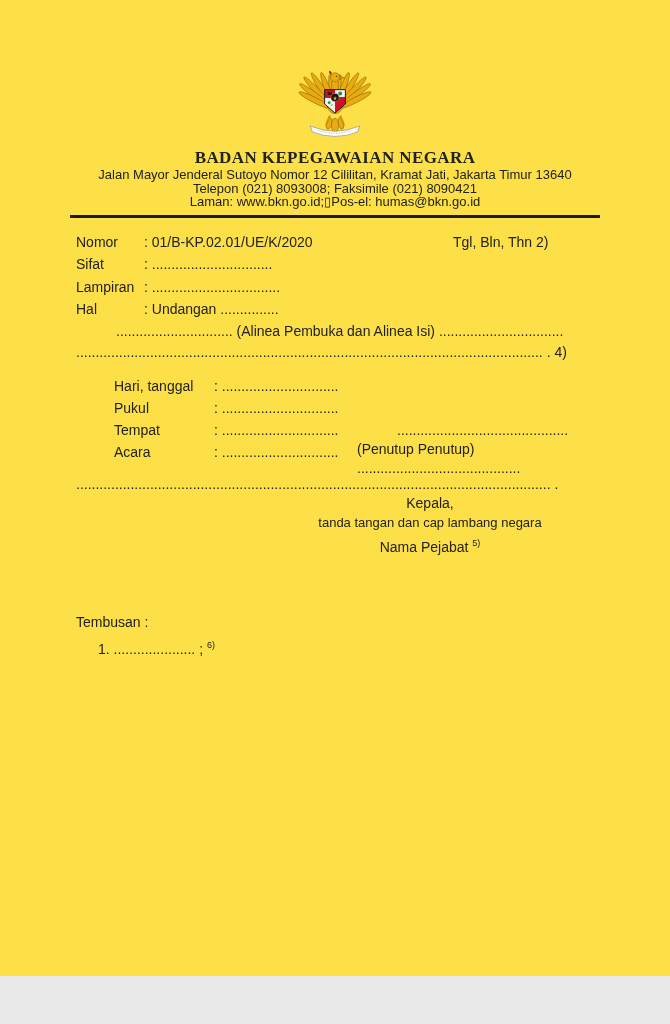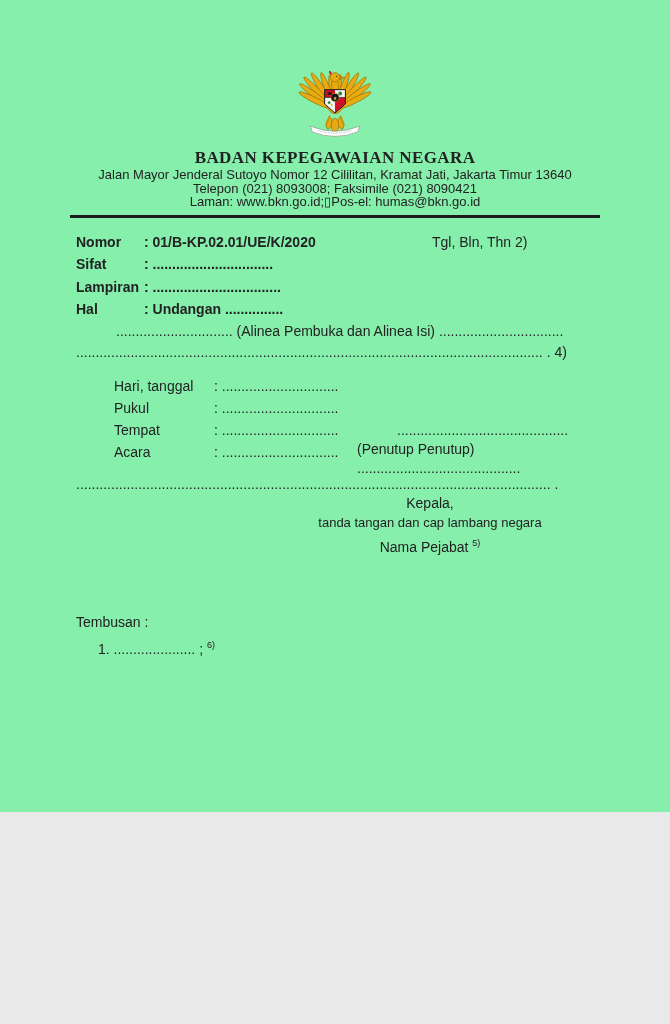--- a/index.html
+++ b/index.html
@@ -1,20 +1,20 @@
 <!DOCTYPE html>
 <html><head>
 <meta charset="utf-8">
 <style>
   html,body{margin:0;padding:0;background:#e9e9e9;}
   .page{
     position:relative;
-    width:670px;height:812px;
+    width:670px;height:976px;
     margin:0 auto;
-    background:#86efac;
+    background:#fde047;
     color:#222;
     font-family:"Liberation Sans", sans-serif;
     font-size:14px;
     overflow:hidden;
     box-sizing:border-box;
   }
   
   .letterhead{ text-align:center; padding-top:62px; }
   .emblem{ display:inline-block; }
   .org-name{
@@ -31,23 +31,23 @@
     height:0;
     border:none;
     border-top:3.5px solid #1b1b1b;
     margin:6px 70px 0 70px;
   }
   
   .content{ padding:0 76px; }
   .nowrap{ white-space:nowrap; }
 
   .meta{ margin-top:13px; position:relative; }
-  .meta-row{ display:flex; line-height:22.5px;font-weight:bold; }
+  .meta-row{ display:flex; line-height:22.5px; }
   .meta-label{ width:68px; flex:none; }
-  .date-note{ position:absolute; top:0; left:356px; line-height:22.5px; }
+  .date-note{ position:absolute; top:0; left:377px; line-height:22.5px; }
 
   .recipient{ margin-top:15px; line-height:22.5px; }
 
   .body-open{ line-height:21.5px; }
   .body-open .indent{ padding-left:40px; }
 
   .details{ margin-top:11px; position:relative; line-height:22px; }
   .detail-row{ display:flex; padding-left:38px; }
   .detail-label{ width:100px; flex:none; }
   .details-right{

